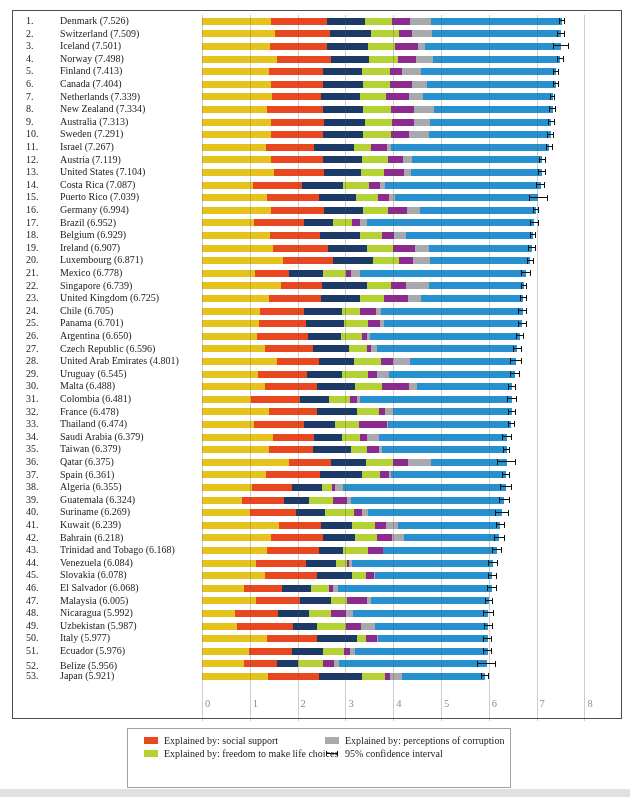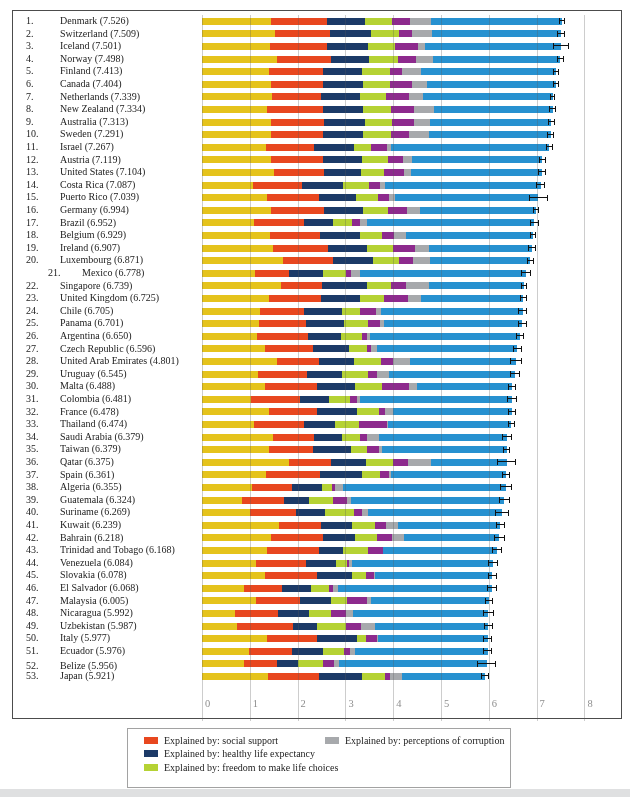--- a/index.html
+++ b/index.html
@@ -58,21 +58,21 @@
       <div class="row-label" style="top: 130px;"><span class="rank">11.</span><span>Israel (7.267)</span></div>
       <div class="row-label" style="top: 142.6px;"><span class="rank">12.</span><span>Austria (7.119)</span></div>
       <div class="row-label" style="top: 155.2px;"><span class="rank">13.</span><span>United States (7.104)</span></div>
       <div class="row-label" style="top: 167.8px;"><span class="rank">14.</span><span>Costa Rica (7.087)</span></div>
       <div class="row-label" style="top: 180.4px;"><span class="rank">15.</span><span>Puerto Rico (7.039)</span></div>
       <div class="row-label" style="top: 193px;"><span class="rank">16.</span><span>Germany (6.994)</span></div>
       <div class="row-label" style="top: 205.6px;"><span class="rank">17.</span><span>Brazil (6.952)</span></div>
       <div class="row-label" style="top: 218.2px;"><span class="rank">18.</span><span>Belgium (6.929)</span></div>
       <div class="row-label" style="top: 230.8px;"><span class="rank">19.</span><span>Ireland (6.907)</span></div>
       <div class="row-label" style="top: 243.4px;"><span class="rank">20.</span><span>Luxembourg (6.871)</span></div>
-      <div class="row-label" style="top: 256px; margin-left: 22px;"><span class="rank">21.</span><span>Mexico (6.778)</span></div>
+      <div class="row-label" style="top: 256px;"><span class="rank">21.</span><span>Mexico (6.778)</span></div>
       <div class="row-label" style="top: 268.6px;"><span class="rank">22.</span><span>Singapore (6.739)</span></div>
       <div class="row-label" style="top: 281.2px;"><span class="rank">23.</span><span>United Kingdom (6.725)</span></div>
       <div class="row-label" style="top: 293.8px;"><span class="rank">24.</span><span>Chile (6.705)</span></div>
       <div class="row-label" style="top: 306.4px;"><span class="rank">25.</span><span>Panama (6.701)</span></div>
       <div class="row-label" style="top: 319px;"><span class="rank">26.</span><span>Argentina (6.650)</span></div>
       <div class="row-label" style="top: 331.6px;"><span class="rank">27.</span><span>Czech Republic (6.596)</span></div>
       <div class="row-label" style="top: 344.2px;"><span class="rank">28.</span><span>United Arab Emirates (4.801)</span></div>
       <div class="row-label" style="top: 356.8px;"><span class="rank">29.</span><span>Uruguay (6.545)</span></div>
       <div class="row-label" style="top: 369.4px;"><span class="rank">30.</span><span>Malta (6.488)</span></div>
       <div class="row-label" style="top: 382px;"><span class="rank">31.</span><span>Colombia (6.481)</span></div>
@@ -759,29 +759,31 @@
     </div>
 </div>
 
 <div class="legend">
   <div class="legend-col col-left">
       <div class="legend-item">
         <span class="swatch" style="background: rgb(232, 71, 31);"></span>
         <span>Explained by: social support</span>
       </div>
       <div class="legend-item">
-        <span class="swatch" style="background: rgb(28, 58, 103);"></span>
-        <span>Explained by: healthy life expectancy</span>
-      </div>
-      <div class="legend-item">
         <span class="swatch" style="background: rgb(181, 210, 52);"></span>
         <span>Explained by: freedom to make life choices</span>
       </div>
     </div>
   <div class="legend-col col-right">
       <div class="legend-item">
         <span class="swatch" style="background: rgb(167, 169, 172);"></span>
         <span>Explained by: perceptions of corruption</span>
+      </div>
+      <div class="legend-item">
+        <span class="ci-icon">
+          <i></i>
+        </span>
+        <span>95% confidence interval</span>
       </div>
     </div>
 </div>
 
 <div class="bottom-strip"></div>
 
 </body></html>

